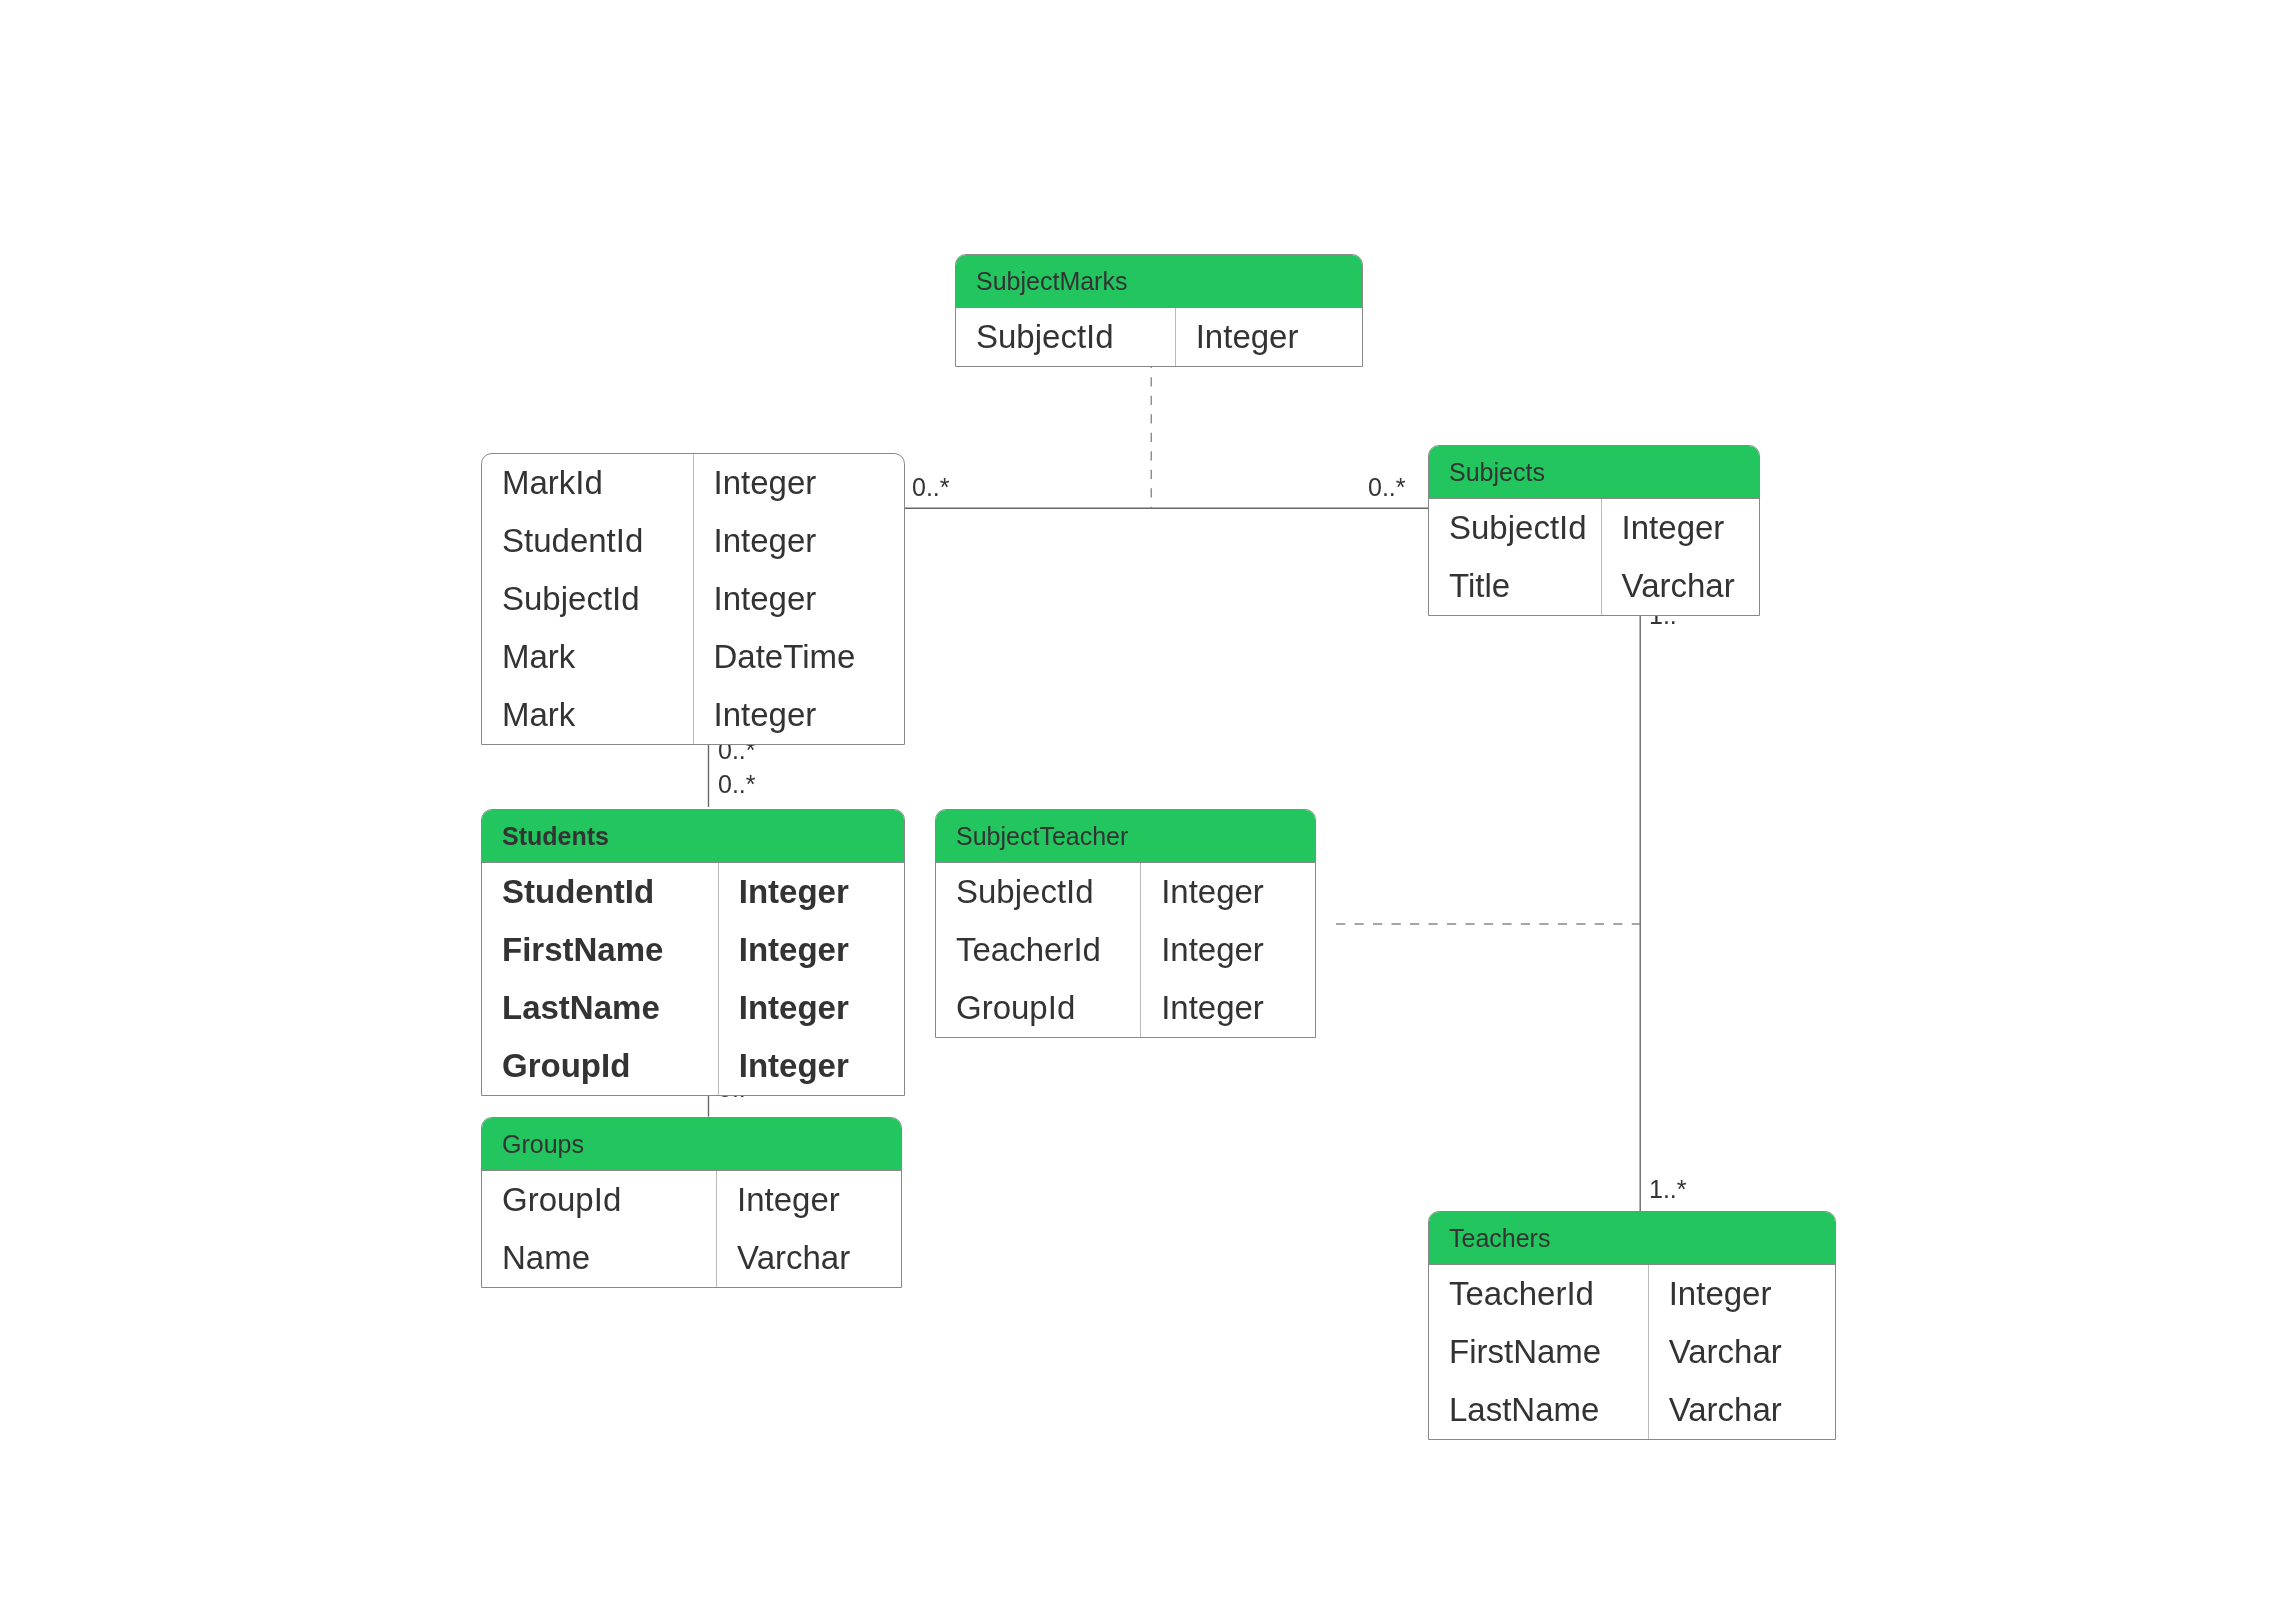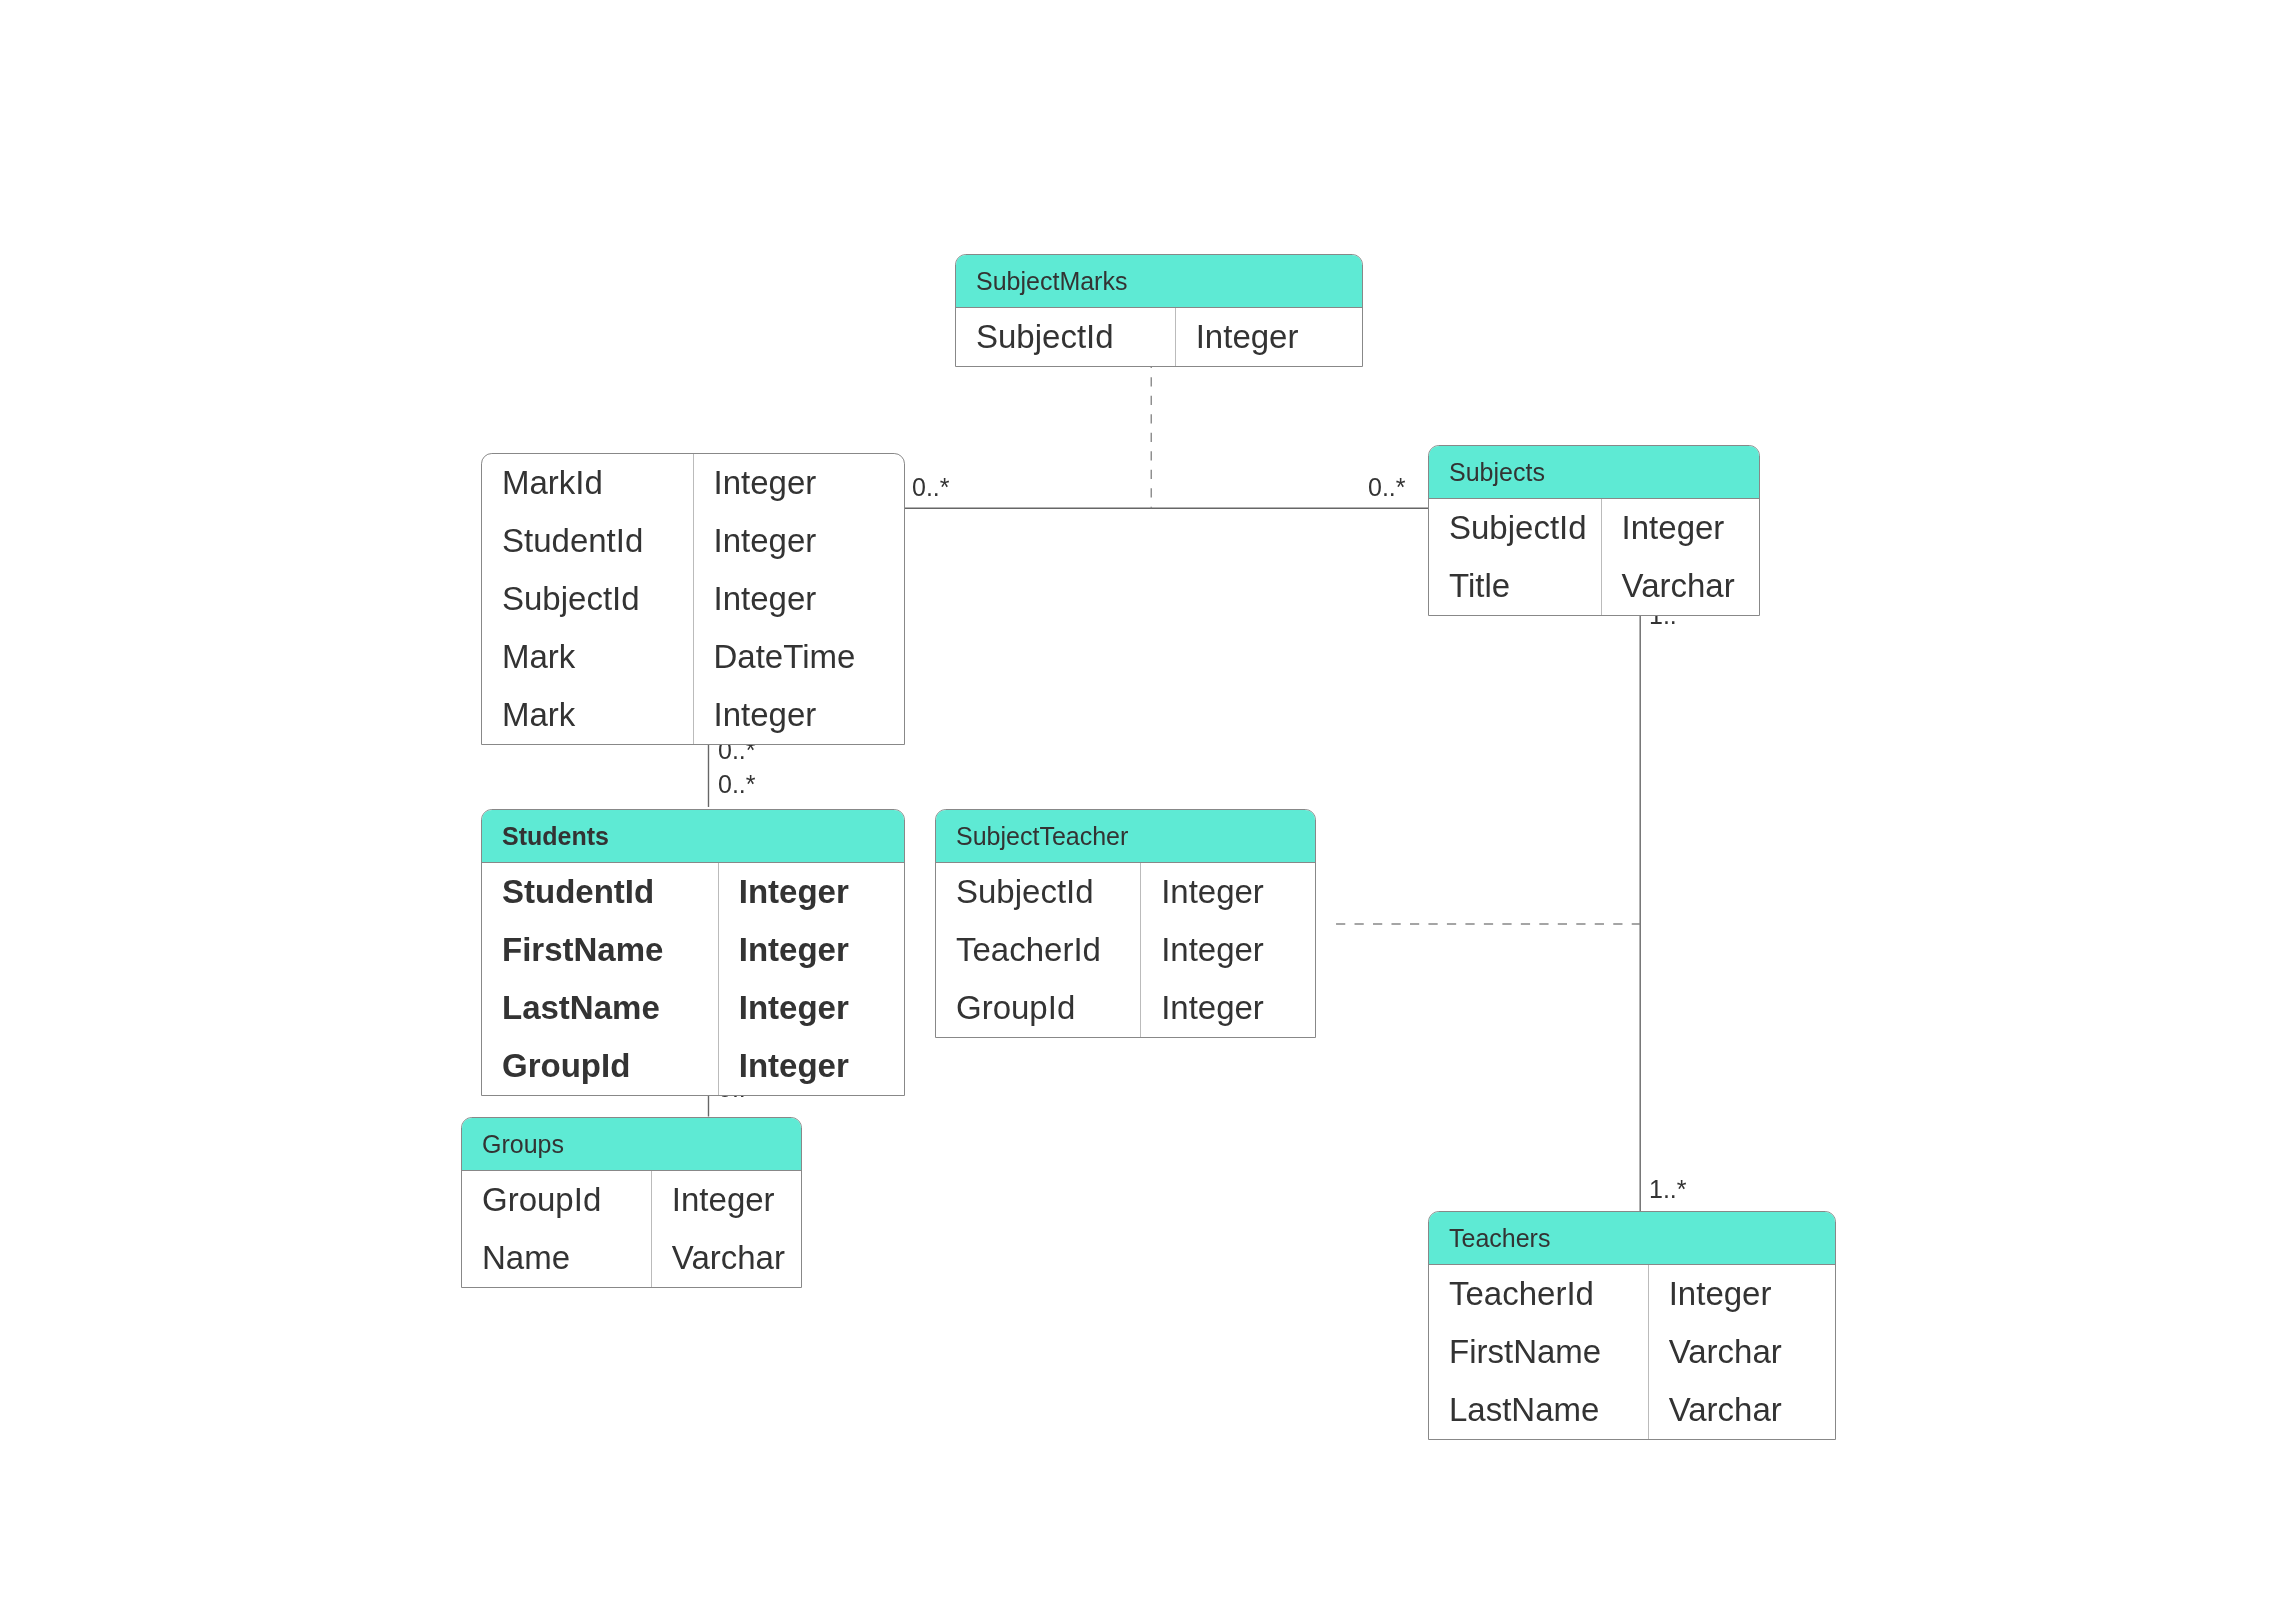--- a/index.html
+++ b/index.html
@@ -26,21 +26,21 @@
   }
   .table {
     position: absolute;
     border: 1.4px solid #888;
     border-radius: 10.8px 10.8px 0 0;
     background: #fff;
     box-sizing: border-box;
     overflow: hidden;
   }
   .table .header {
-    background: #5eead4;
+    background: #22c55e;
     padding: 12.3px 20px 10.8px 20px;
     font-size: 25px;
     border-bottom: 1.4px solid #888;
     color: #333;
   }
   .table .body {
     display: flex;
   }
   .table .col {
     display: flex;
@@ -166,21 +166,21 @@
         <div class="cell">GroupId</div>
       </div>
       <div class="col" style="width:46%;">
         <div class="cell">Integer</div>
         <div class="cell">Integer</div>
         <div class="cell">Integer</div>
       </div>
     </div>
   </div>
 
-  <div class="table" style="left:461px; top:1117px; width:341px;">
+  <div class="table" style="left:481px; top:1117px; width:421px;">
     <div class="header">Groups</div>
     <div class="body">
       <div class="col" style="width:56%;">
         <div class="cell">GroupId</div>
         <div class="cell">Name</div>
       </div>
       <div class="col" style="width:44%;">
         <div class="cell">Integer</div>
         <div class="cell">Varchar</div>
       </div>

